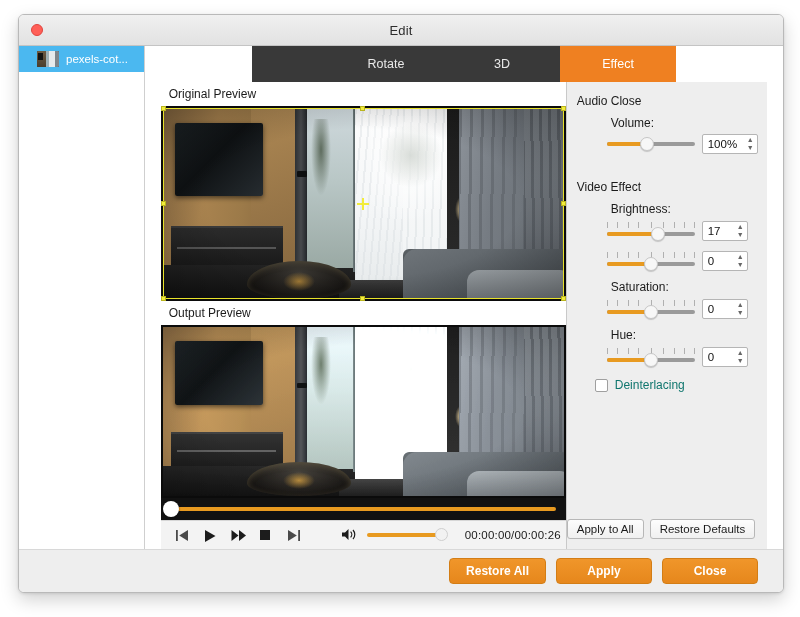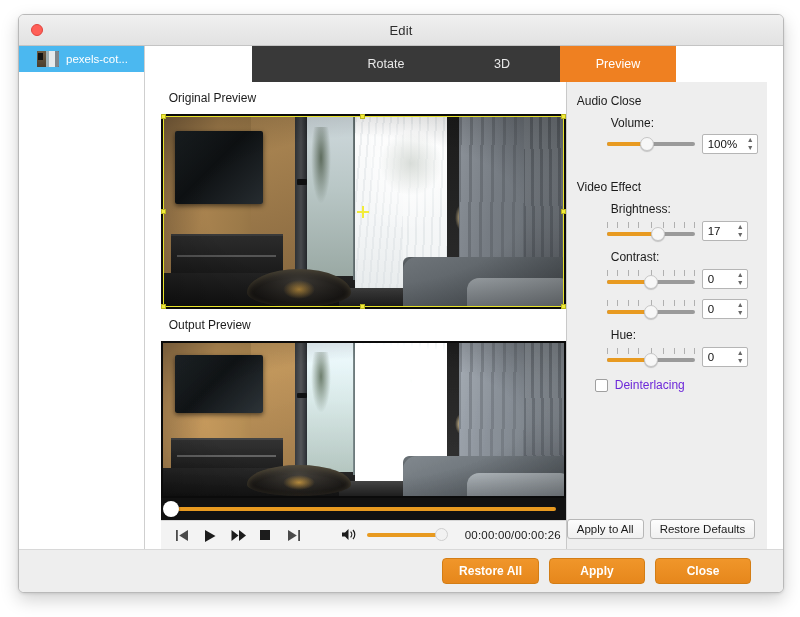--- a/index.html
+++ b/index.html
@@ -138,21 +138,21 @@
   
   #previewcol {
     width: 405px;
     min-width: 405px;
     display: flex;
     flex-direction: column;
     background: #ffffff;
     border-right: 1px solid #c9c9c9;
   }
   .preview-label {
-    height: 32px;
+    height: 24px;
     min-height: 20px;
     font-size: 12px;
     color: #1b1b1b;
     display: flex;
     align-items: center;
     padding-left: 8px;
     background: #ffffff;
   }
 
   
@@ -438,21 +438,21 @@
   }
   .spin .arrows span { font-size:7px; line-height:6px; }
   .check-row {
     display:flex; align-items:center; gap:7px;
     padding-left:28px; margin-top:2px;
   }
   .checkbox {
     width:13px; height:13px; background:#fff;
     border:1px solid #9f9f9f; border-radius:2px; box-sizing:border-box;
   }
-  .check-label { font-size:12px; color:#6d28d9; }
+  .check-label { font-size:12px; color:#0f766e; }
 
   
   #mini-actions {
     margin-top:auto;
     display:flex; justify-content:flex-end; gap:6px;
     padding: 0 12px 10px 0;
   }
   .minibtn {
     background: linear-gradient(#fdfdfd,#f0f0f0);
     border:1px solid #b7b7b7;
@@ -463,21 +463,21 @@
     white-space:nowrap;
   }
 
   
   #footer {
     height:42px; min-height:42px;
     background:#eeeeee;
     border-top:1px solid #d8d8d8;
     display:flex; align-items:center; justify-content:flex-end;
     gap:10px;
-    padding-right:32px;
+    padding-right:25px;
   }
   .obtn {
     background: linear-gradient(#f0962a,#e6871c);
     border:1px solid #d37d15;
     border-radius:4px;
     color:#ffffff;
     font-size:12px;
     font-weight:bold;
     padding: 5px 16px;
     min-width: 62px;
@@ -511,21 +511,21 @@
         <div class="file-name">pexels-cot...</div>
       </div>
     </div>
 
     <div id="content">
 
       <div id="tabbar">
         <div class="tab spacer-left"></div>
         <div class="tab">Rotate</div>
         <div class="tab">3D</div>
-        <div class="tab active">Preview</div>
+        <div class="tab active">Effect</div>
 
         <div class="tab tail"></div>
       </div>
 
       <div id="panes">
 
         <div id="previewcol">
 
           <div class="preview-label">Original Preview</div>
 
@@ -707,21 +707,20 @@
             </div>
             <div class="spin">
               <div class="val">17</div>
               <div class="arrows">
                   <span>▲</span>
                   <span>▼</span>
                 </div>
             </div>
           </div>
 
-          <div class="ctrl-label">Contrast:</div>
           <div class="ctrl-row">
             <div class="slider ticked">
               <div class="ticks">
                 <i style="left:0"></i>
                   <i style="left:12%"></i>
                   <i style="left:24%"></i>
                   <i style="left:36%"></i>
                 <i style="left:50%"></i>
                   <i style="left:64%"></i>
                   <i style="left:76%"></i>
@@ -734,20 +733,21 @@
             </div>
             <div class="spin">
               <div class="val">0</div>
               <div class="arrows">
                   <span>▲</span>
                   <span>▼</span>
                 </div>
             </div>
           </div>
 
+          <div class="ctrl-label">Saturation:</div>
           <div class="ctrl-row">
             <div class="slider ticked">
               <div class="ticks">
                 <i style="left:0"></i>
                   <i style="left:12%"></i>
                   <i style="left:24%"></i>
                   <i style="left:36%"></i>
                 <i style="left:50%"></i>
                   <i style="left:64%"></i>
                   <i style="left:76%"></i>

